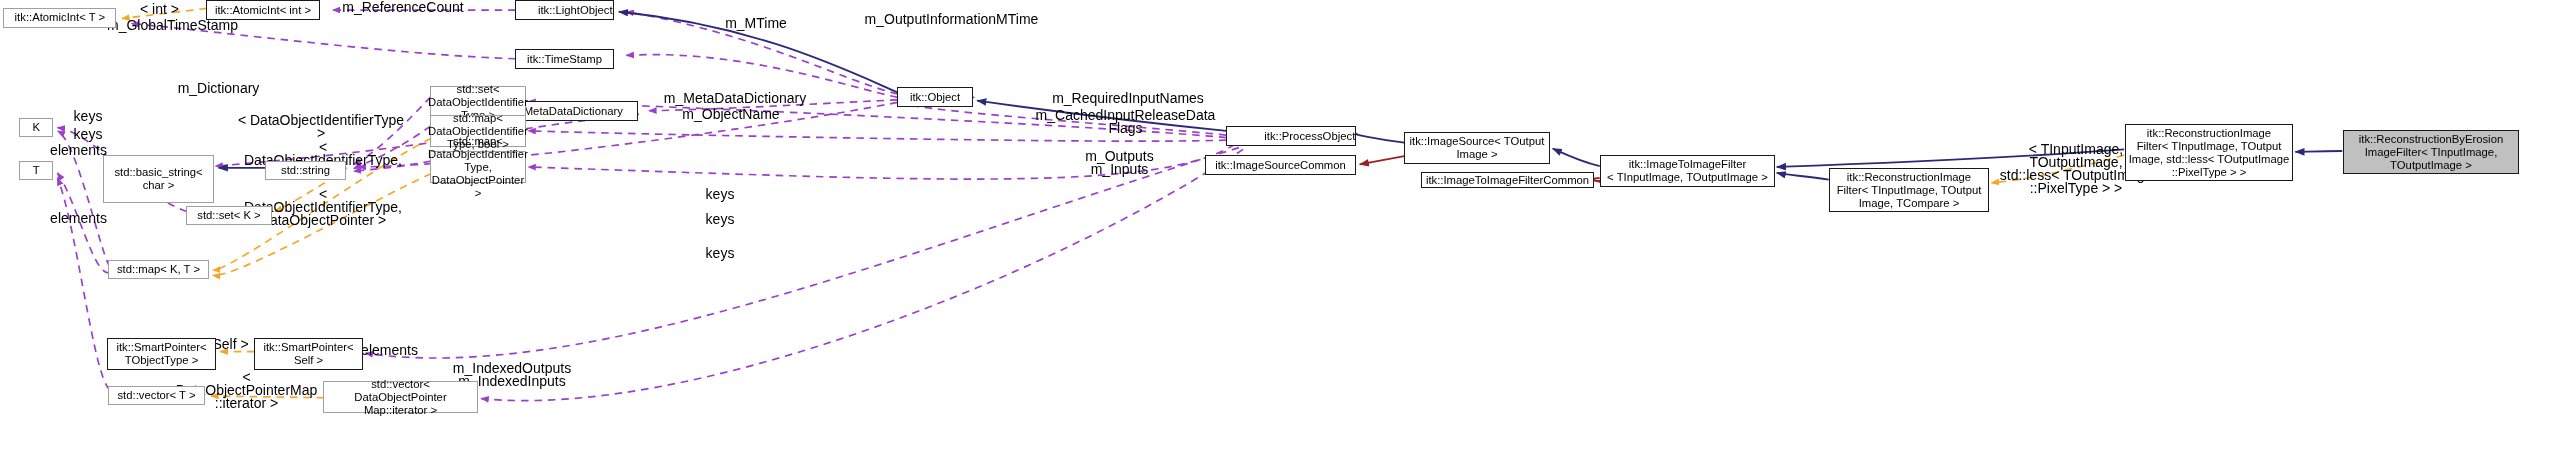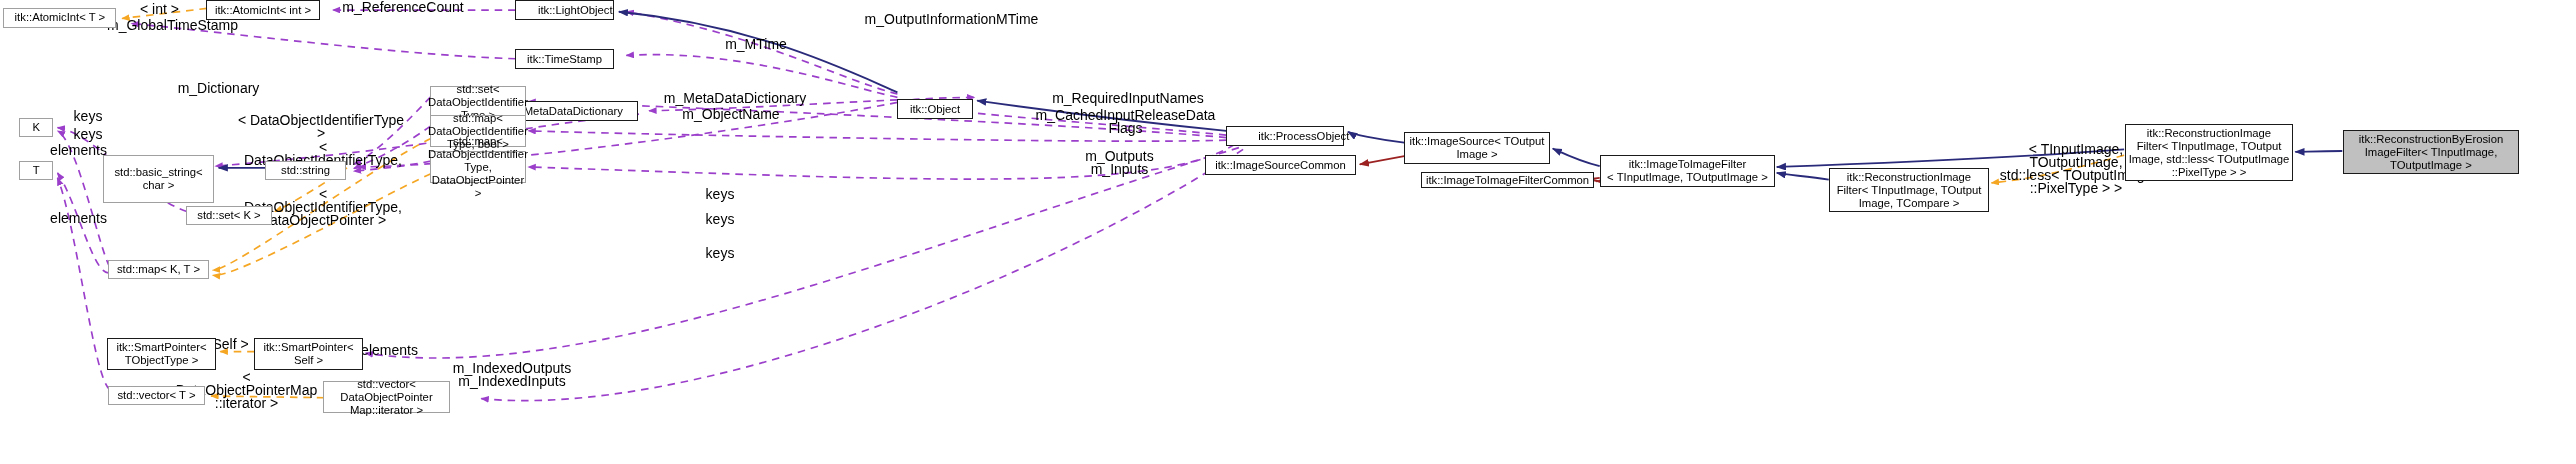--- a/index.html
+++ b/index.html
@@ -132,35 +132,35 @@
       <path d="M1905,212 C1880,214 1910,216 1901,216"></path>
     </g>
   </svg>
 
   <div id="nodes">
       <div class="node plain" style="left: 3.4px; top: 7.6px; width: 113px; height: 20px;">itk::AtomicInt&lt; T &gt;</div>
       <div class="node itk" style="left: 206px; top: 0px; width: 114px; height: 20px;">itk::AtomicInt&lt; int &gt;</div>
       <div class="node itk" style="left: 515px; top: 0px; width: 99px; height: 20px; padding-left: 24px;">itk::LightObject</div>
       <div class="node itk" style="left: 515px; top: 49px; width: 99px; height: 20px;">itk::TimeStamp</div>
       <div class="node itk" style="left: 491px; top: 101px; width: 147px; height: 20px;">itk::MetaDataDictionary</div>
-      <div class="node itk" style="left: 897px; top: 87px; width: 76px; height: 20px; margin-top: 12px;">itk::Object</div>
+      <div class="node itk" style="left: 897px; top: 87px; width: 76px; height: 20px;">itk::Object</div>
       <div class="node plain" style="left: 103px; top: 155px; width: 111px; height: 48px;">std::basic_string&lt;
 char &gt;</div>
       <div class="node plain" style="left: 265px; top: 161px; width: 81px; height: 18.5px;">std::string</div>
       <div class="node plain" style="left: 186px; top: 206px; width: 86px; height: 18.5px;">std::set&lt; K &gt;</div>
       <div class="node plain" style="left: 108px; top: 260px; width: 101px; height: 18.5px;">std::map&lt; K, T &gt;</div>
       <div class="node plain" style="left: 19.3px; top: 118px; width: 34px; height: 18.5px;">K</div>
       <div class="node plain" style="left: 19.3px; top: 161px; width: 34px; height: 18.5px;">T</div>
       <div class="node plain" style="left: 430px; top: 86px; width: 96px; height: 32px;">std::set&lt; DataObjectIdentifier
 Type &gt;</div>
       <div class="node plain" style="left: 430px; top: 115px; width: 96px; height: 32px;">std::map&lt; DataObjectIdentifier
 Type, bool &gt;</div>
       <div class="node plain" style="left: 430px; top: 151px; width: 96px; height: 32px;">std::map&lt; DataObjectIdentifier
 Type, DataObjectPointer &gt;</div>
-      <div class="node itk" style="left: 1226px; top: 126px; width: 118px; height: 20px; padding-left: 40px;">itk::ProcessObject</div>
+      <div class="node itk" style="left: 1226px; top: 126px; width: 130px; height: 20px; padding-left: 40px;">itk::ProcessObject</div>
       <div class="node itk" style="left: 1205px; top: 155px; width: 151px; height: 20px;">itk::ImageSourceCommon</div>
       <div class="node itk" style="left: 1404px; top: 132px; width: 146px; height: 32px;">itk::ImageSource&lt; TOutput
 Image &gt;</div>
       <div class="node itk" style="left: 1600px; top: 155px; width: 175px; height: 32px;">itk::ImageToImageFilter
 &lt; TInputImage, TOutputImage &gt;</div>
       <div class="node itk" style="left: 1421px; top: 172px; width: 173px; height: 16px;">itk::ImageToImageFilterCommon</div>
       <div class="node itk" style="left: 1829px; top: 168px; width: 160px; height: 44px;">itk::ReconstructionImage
 Filter&lt; TInputImage, TOutput
 Image, TCompare &gt;</div>
       <div class="node itk" style="left: 2125px; top: 124px; width: 168px; height: 57px;">itk::ReconstructionImage
@@ -168,29 +168,29 @@
 Image, std::less&lt; TOutputImage
 ::PixelType &gt; &gt;</div>
       <div class="node focus" style="left: 2343px; top: 130px; width: 176px; height: 44px;">itk::ReconstructionByErosion
 ImageFilter&lt; TInputImage,
 TOutputImage &gt;</div>
       <div class="node itk" style="left: 107px; top: 338px; width: 109px; height: 32px;">itk::SmartPointer&lt;
 TObjectType &gt;</div>
       <div class="node itk" style="left: 254px; top: 338px; width: 109px; height: 32px;">itk::SmartPointer&lt;
 Self &gt;</div>
       <div class="node plain" style="left: 108px; top: 386px; width: 97px; height: 18.5px;">std::vector&lt; T &gt;</div>
-      <div class="node plain" style="left: 323px; top: 381px; width: 127px; height: 32px;">std::vector&lt; DataObjectPointer
+      <div class="node plain" style="left: 323px; top: 381px; width: 155px; height: 32px;">std::vector&lt; DataObjectPointer
 Map::iterator &gt;</div>
     </div>
   <div id="labels">
       <div class="edge-label" style="left: 130px; top: 3.4px; width: 59px;">&lt; int &gt;</div>
       <div class="edge-label" style="left: 336px; top: 0.8px; width: 134px;">m_ReferenceCount</div>
       <div class="edge-label" style="left: 101px; top: 18.5px; width: 143px;">m_GlobalTimeStamp</div>
       <div class="edge-label" style="left: 861px; top: 13.4px; width: 181px;">m_OutputInformationMTime</div>
-      <div class="edge-label" style="left: 718px; top: 38px; width: 76px;">m_MTime</div>
+      <div class="edge-label" style="left: 718px; top: 17px; width: 76px;">m_MTime</div>
       <div class="edge-label" style="left: 655px; top: 92px; width: 160px;">m_MetaDataDictionary</div>
       <div class="edge-label" style="left: 672px; top: 108px; width: 118px;">m_ObjectName</div>
       <div class="edge-label" style="left: 168px; top: 82px; width: 101px;">m_Dictionary</div>
       <div class="edge-label" style="left: 699px; top: 188px; width: 42px;">keys</div>
       <div class="edge-label" style="left: 699px; top: 213px; width: 42px;">keys</div>
       <div class="edge-label" style="left: 699px; top: 247px; width: 42px;">keys</div>
       <div class="edge-label" style="left: 237px; top: 114px; width: 168px;">&lt; DataObjectIdentifierType &gt;</div>
       <div class="edge-label" style="left: 239px; top: 141px; width: 168px;">&lt; DataObjectIdentifierType,
 bool &gt;</div>
       <div class="edge-label" style="left: 239px; top: 188px; width: 168px;">&lt; DataObjectIdentifierType,

